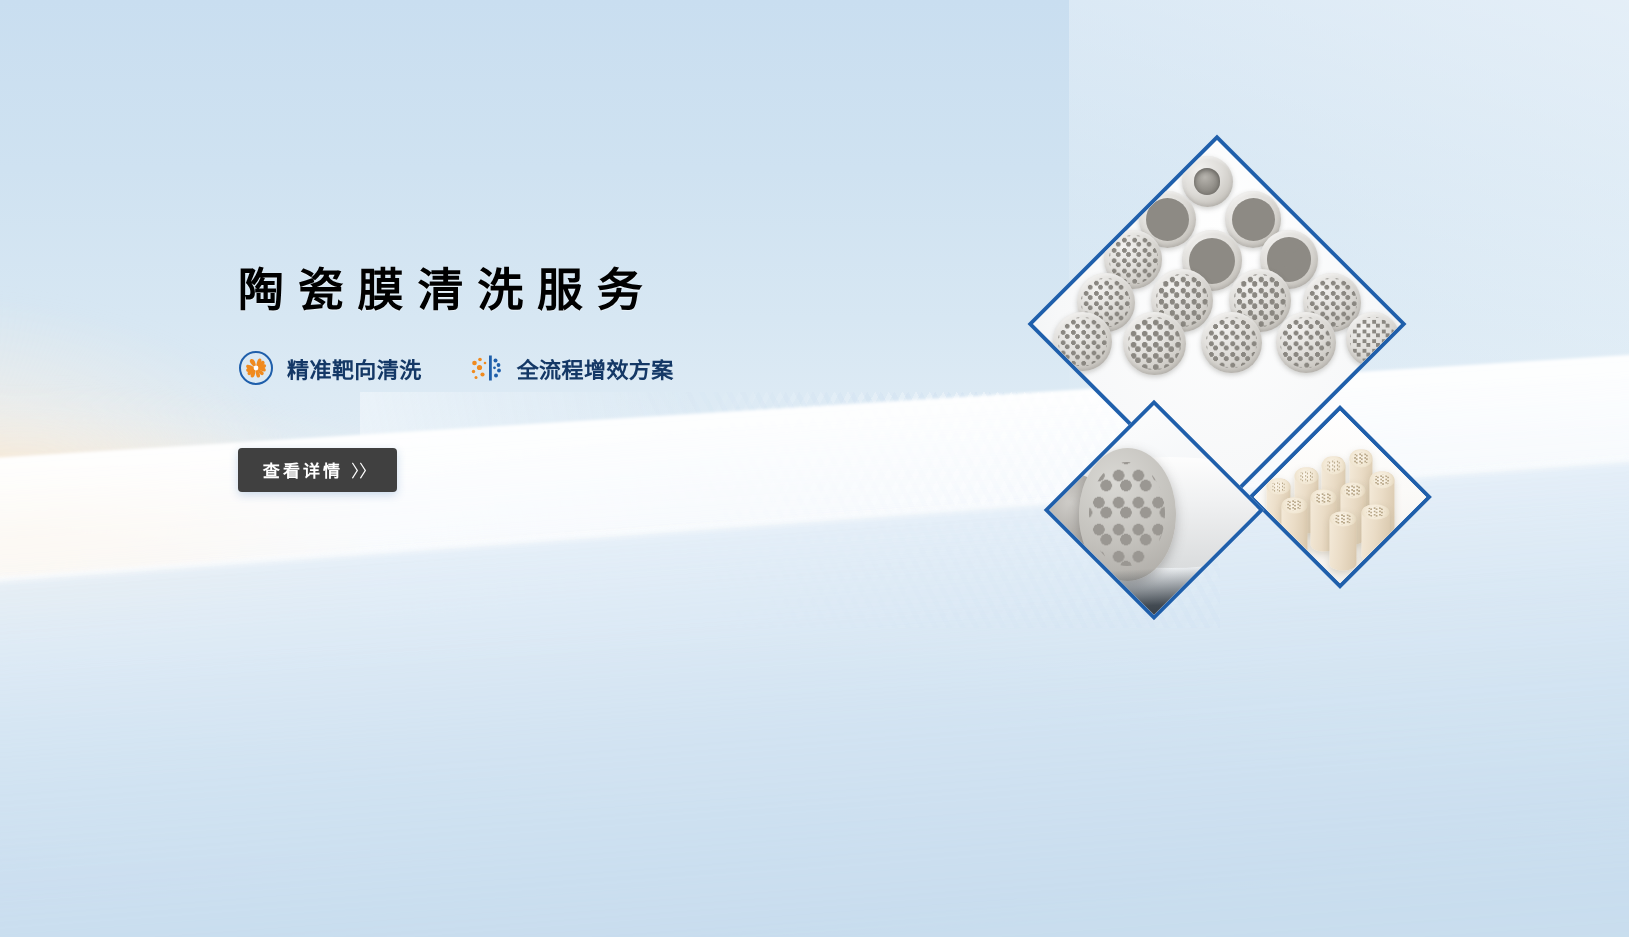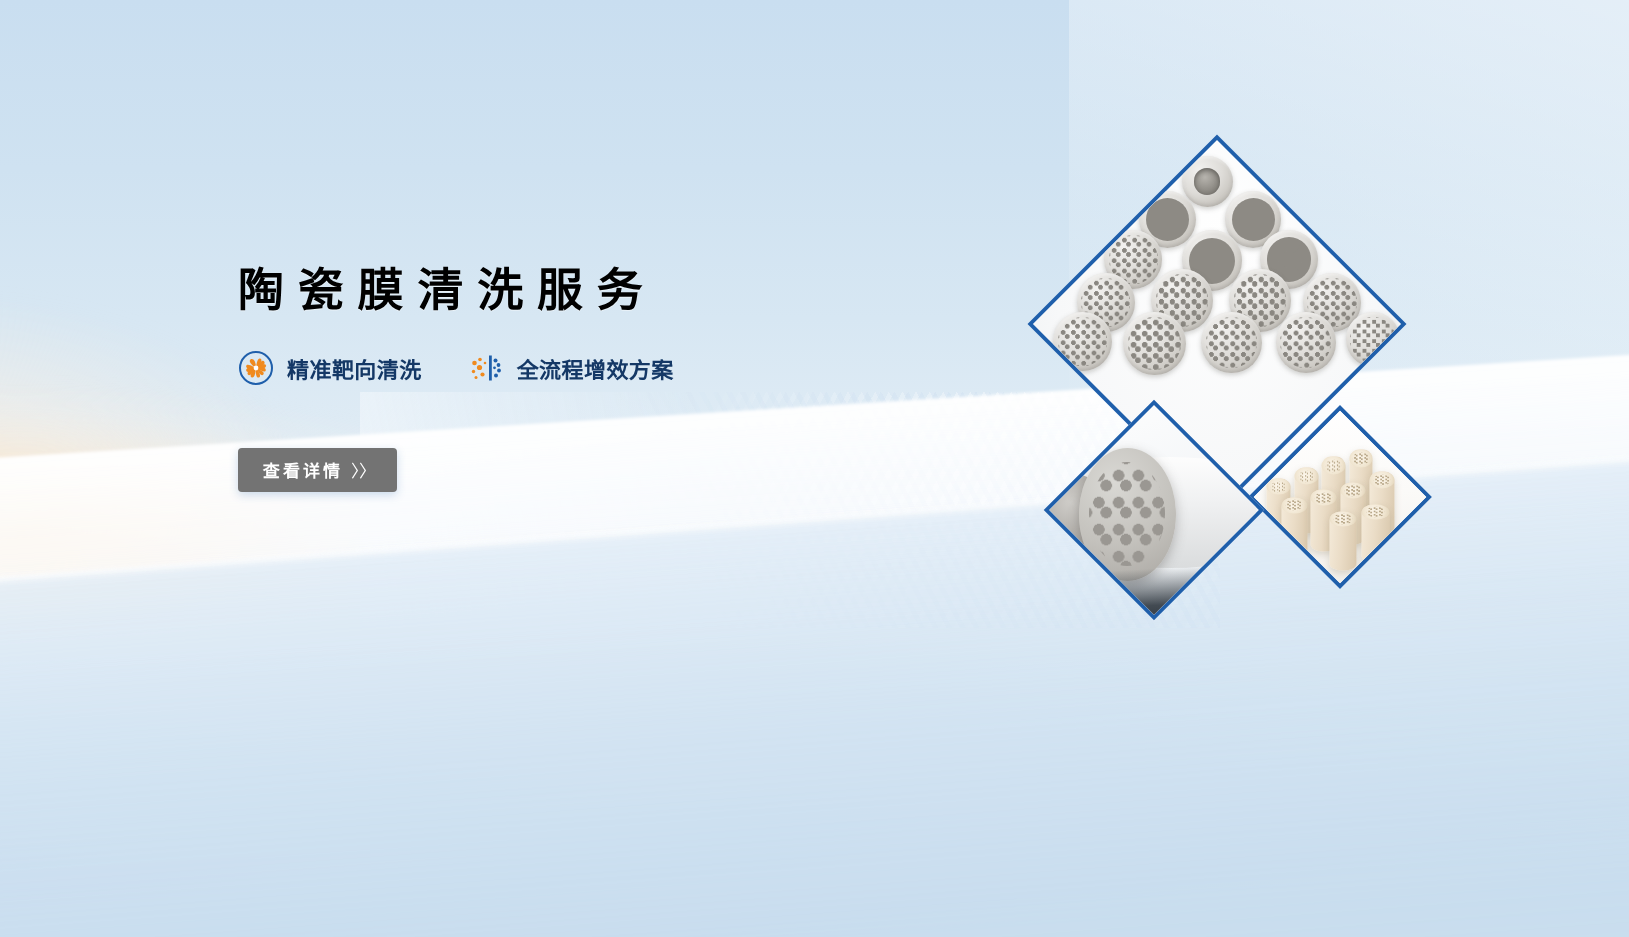--- a/index.html
+++ b/index.html
@@ -203,21 +203,21 @@
   .desc-line { display:block; white-space:nowrap; }
 
   
   .cta {
     display:inline-flex;
     align-items:center;
     justify-content:center;
     gap:12px;
     margin-top:34px;
     width:159px; height:44px;
-    background:#737373;
+    background:#404040;
     border:none;
     border-radius:4px;
     cursor:pointer;
     box-shadow:0 3px 10px rgba(31,95,171,.22);
   }
   .cta-label {
     font-size:17px;
     font-weight:700;
     color:#ffffff;
     letter-spacing:.18em;

